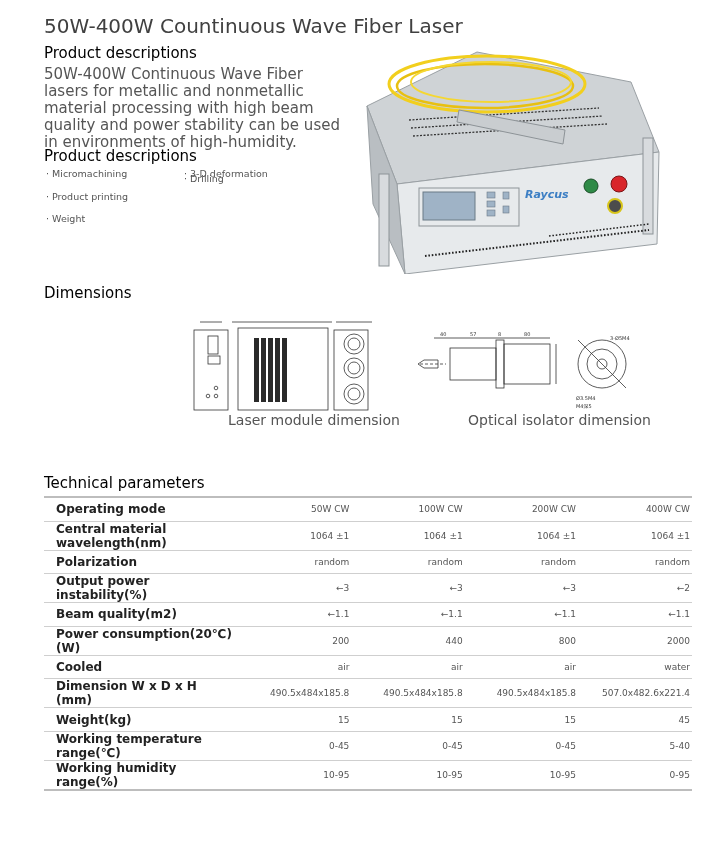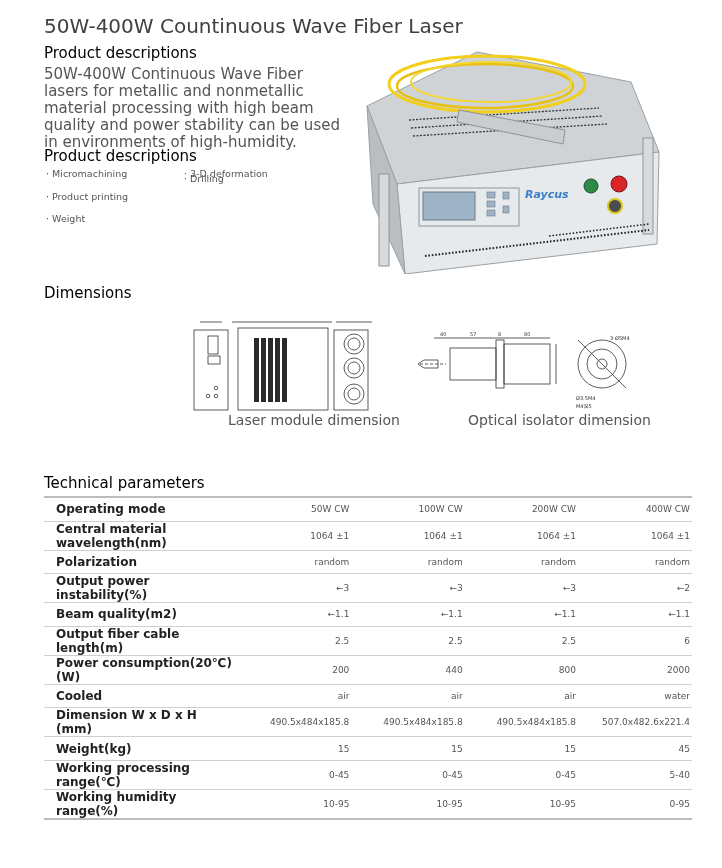--- a/index.html
+++ b/index.html
@@ -186,27 +186,20 @@
         <td class="v4">←2</td>
       </tr>
       <tr>
         <td class="lbl">Beam quality(m2)</td>
         <td class="v">←1.1</td>
         <td class="v">←1.1</td>
         <td class="v">←1.1</td>
         <td class="v4">←1.1</td>
       </tr>
       <tr>
-        <td class="lbl">Output fiber cable length(m)</td>
-        <td class="v">2.5</td>
-        <td class="v">2.5</td>
-        <td class="v">2.5</td>
-        <td class="v4">6</td>
-      </tr>
-      <tr>
         <td class="lbl">Power consumption(20℃)(W)</td>
         <td class="v">200</td>
         <td class="v">440</td>
         <td class="v">800</td>
         <td class="v4">2000</td>
       </tr>
       <tr>
         <td class="lbl">Cooled</td>
         <td class="v">air</td>
         <td class="v">air</td>
@@ -221,21 +214,21 @@
         <td class="v4">507.0x482.6x221.4</td>
       </tr>
       <tr>
         <td class="lbl">Weight(kg)</td>
         <td class="v">15</td>
         <td class="v">15</td>
         <td class="v">15</td>
         <td class="v4">45</td>
       </tr>
       <tr>
-        <td class="lbl">Working processing range(℃)</td>
+        <td class="lbl">Working temperature range(℃)</td>
         <td class="v">0-45</td>
         <td class="v">0-45</td>
         <td class="v">0-45</td>
         <td class="v4">5-40</td>
       </tr>
       <tr>
         <td class="lbl">Working humidity range(%)</td>
         <td class="v">10-95</td>
         <td class="v">10-95</td>
         <td class="v">10-95</td>

